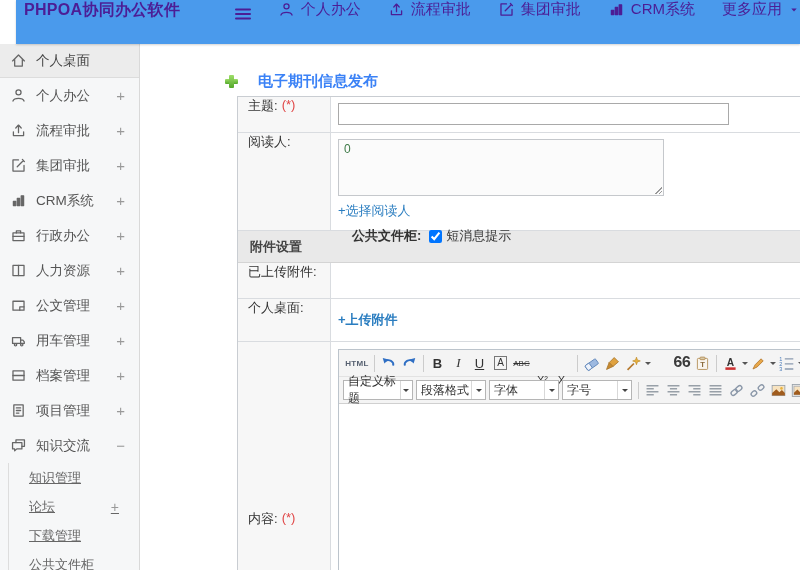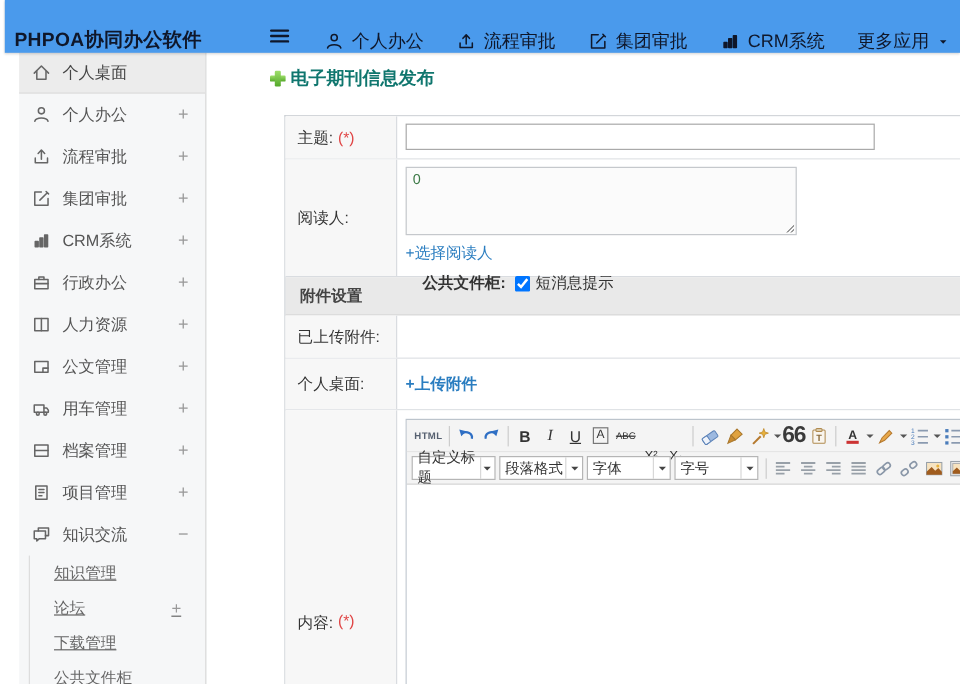--- a/index.html
+++ b/index.html
@@ -3,54 +3,54 @@
 <meta charset="utf-8">
 <style>
   html,body{margin:0;padding:0;}
   body{
     width:800px;height:570px;overflow:hidden;position:relative;
     font-family:"Liberation Sans","DejaVu Sans",sans-serif;
     background:#fff;-webkit-font-smoothing:antialiased;
   }
   
   .top-header{
-    position:absolute;top:0;left:4px;right:0;height:44px;
-    background:#4a9aec;color:#0f172a;display:flex;align-items:flex-end;
+    position:absolute;top:0;left:16px;right:0;height:44px;
+    background:#4a9aec;color:#4c1d95;display:flex;align-items:flex-start;
     box-shadow:0 1px 2px rgba(0,0,0,.18);z-index:10;
   }
   .logo{margin-left:8px;font-size:16px;font-weight:bold;letter-spacing:.3px;white-space:nowrap;}
   .hamburger{margin-left:50px;width:30px;height:28px;display:flex;align-items:center;justify-content:center;cursor:pointer;}
   .top-nav{display:flex;align-items:center;margin-left:22px;gap:27px;}
   .nav-item{display:flex;align-items:center;gap:6px;font-size:15px;cursor:pointer;white-space:nowrap;}
   .nav-item .nicon{display:flex;align-items:center;}
   
   .sidebar{
-    position:absolute;top:44px;left:0;width:156px;bottom:0;
-    background:#f6f7f8;border-right:1px solid #d9d9d9;box-sizing:border-box;z-index:5;margin-left:16px;
+    position:absolute;top:44px;left:0;width:140px;bottom:0;
+    background:#f6f7f8;border-right:1px solid #d9d9d9;box-sizing:border-box;z-index:5;
   }
   .side-item{height:35px;display:flex;align-items:center;padding:0 14px 0 10px;
     color:#555;font-size:13.5px;cursor:pointer;box-sizing:border-box;}
   .side-item.active{background:#ececec;border-bottom:1px solid #dcdcdc;height:34px;color:#444;}
   .side-item .sicon{width:17px;height:17px;margin-right:9px;color:#666;display:flex;align-items:center;}
   .side-item .expand{margin-left:auto;color:#999;font-size:15px;font-weight:300;}
   .submenu{margin-left:8px;border-left:1px solid #ddd;}
   .sub-item{height:29px;display:flex;align-items:center;padding:0 20px;color:#666;font-size:13px;cursor:pointer;text-decoration:underline;}
   .sub-item .expand{margin-left:auto;color:#999;font-size:14px;font-weight:300;}
   
   .main{position:absolute;left:149px;top:44px;right:0;bottom:0;background:#fff;overflow:hidden;}
   .page-title-row{position:absolute;left:76px;top:12px;display:flex;align-items:center;gap:4px;}
   .plus-icon{width:13px;height:13px;position:relative;display:inline-block;}
   .plus-icon .ph{position:absolute;left:0;top:4px;width:13px;height:5px;background:linear-gradient(#9ede6a,#54a82a);border-radius:1px;}
   .plus-icon .pv{position:absolute;left:4px;top:0;width:5px;height:13px;background:linear-gradient(#9ede6a,#54a82a);border-radius:1px;}
-  .page-title{font-size:15px;font-weight:bold;color:#0f766e;margin:0;}
+  .page-title{font-size:15px;font-weight:bold;color:#3b82f6;margin:16px;}
   
   .form-table{position:absolute;left:88px;top:52px;right:-30px;border:1px solid #c9cdd2;border-right:none;background:#fff;}
   .frow{display:flex;border-bottom:1px solid #d9dce0;background:#fff;box-sizing:border-box;}
   .flabel{width:93px;min-width:93px;background:#f7f7f7;border-right:1px solid #d9dce0;
-    display:flex;align-items:center;padding-left:10px;font-size:13px;color:#333;box-sizing:border-box;}
+    display:flex;padding-left:10px;font-size:13px;color:#333;box-sizing:border-box;}
   .flabel .req{color:#e04545;margin-left:4px;}
   .fvalue{flex:1;padding:6px 7px;box-sizing:border-box;}
   .row-subject{height:36px;}
   .row-readers{height:98px;}
   .row-uploaded{height:36px;}
   .row-ops{height:43px;}
   .row-content{height:290px;border-bottom:none;}
   .row-content .flabel{align-items:flex-start;padding-top:168px;}
   .subject-input{width:391px;height:22px;border:1px solid #a9a9a9;box-sizing:border-box;font-size:13px;padding:0 4px;outline:none;}
   .readers-box{width:326px;height:57px;background:#fbfbfb;border:1px solid #c5c8cc;box-sizing:border-box;
@@ -72,21 +72,21 @@
   .toolbar.r2{border-bottom:1px solid #d0d0d0;}
   .tbtn{width:21px;height:21px;display:flex;align-items:center;justify-content:center;
     font-size:12px;color:#333;cursor:pointer;flex:0 0 auto;}
   .tbtn.html{width:28px;font-size:8px;font-weight:bold;color:#566070;letter-spacing:.3px;}
   .tbtn.b{font-weight:bold;font-size:13px;}
   .tbtn.i{font-style:italic;font-family:"Liberation Serif","DejaVu Serif",serif;font-size:13px;}
   .tbtn.u{text-decoration:underline;font-size:13px;}
   .tbtn.boxed span{border:1px solid #777;padding:0 2px;font-size:10px;line-height:12px;}
   .tbtn.strike{font-size:8px;text-decoration:line-through;letter-spacing:0;}
   .tbtn.scr{font-size:11px;margin-top:33px;}
-  .tbtn.quote{font-family:Liberation Sans, sans-serif;font-weight:bold;font-size:19px;color:#3a3a3a;letter-spacing:-1px;}
+  .tbtn.quote{font-family:Liberation Mono, monospace;font-weight:bold;font-size:16px;color:#3a3a3a;letter-spacing:-1px;margin-left:20px;}
   .tsep{width:1px;height:17px;background:#ccc;margin:0 3px;flex:0 0 auto;}
   .mini-caret{width:0;height:0;border:3px solid transparent;border-top-color:#555;margin-left:1px;margin-top:4px;flex:0 0 auto;}
   .wcaret{display:flex;align-items:center;flex:0 0 auto;}
   .tselect{width:70px;height:20px;border:1px solid #b5b5b5;background:#fff;display:flex;align-items:center;
     font-size:12px;color:#333;padding-left:4px;box-sizing:border-box;margin-right:3px;cursor:pointer;flex:0 0 auto;}
   .tselect .sarrow{margin-left:auto;width:13px;height:100%;display:flex;align-items:center;justify-content:center;border-left:1px solid #d8d8d8;}
   .tselect .sarrow i{width:0;height:0;border:3.5px solid transparent;border-top-color:#444;margin-top:4px;}
   .editor-body{height:170px;background:#fff;}
 </style>
 </head>

